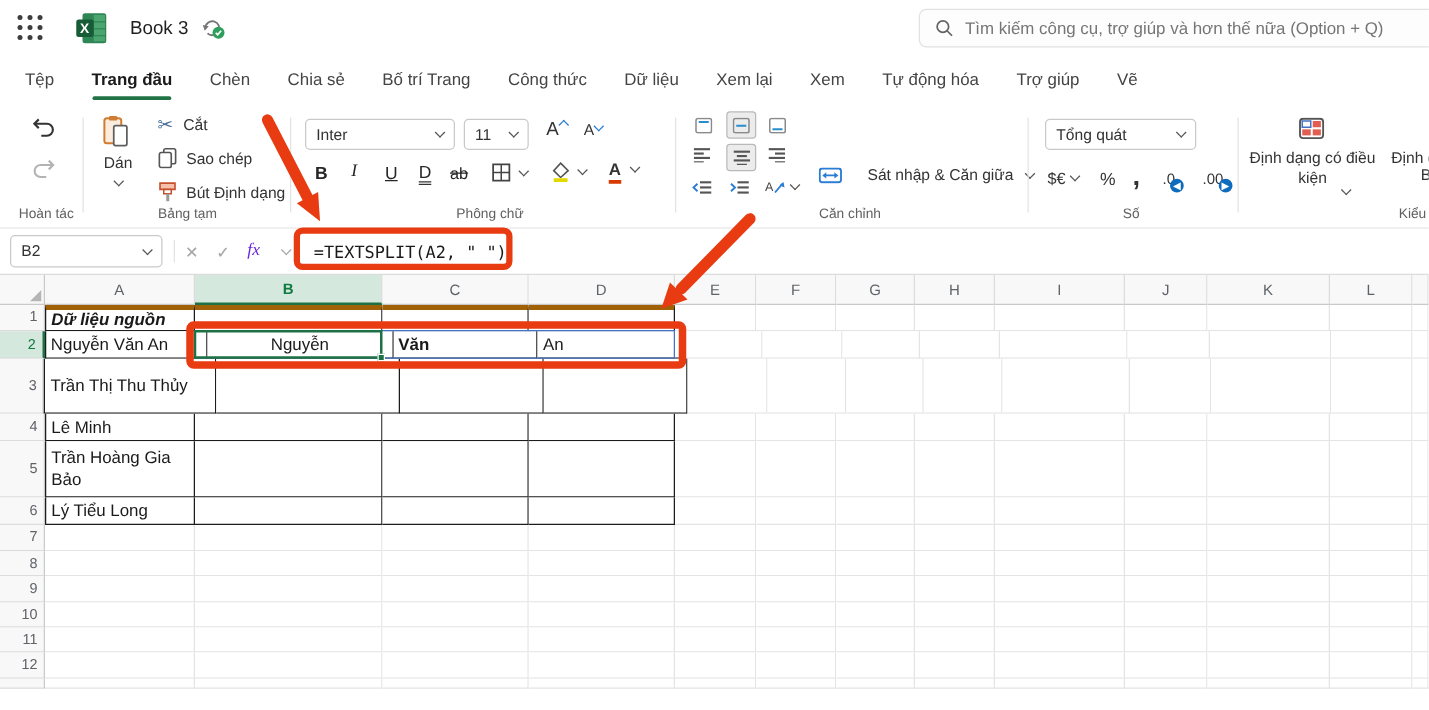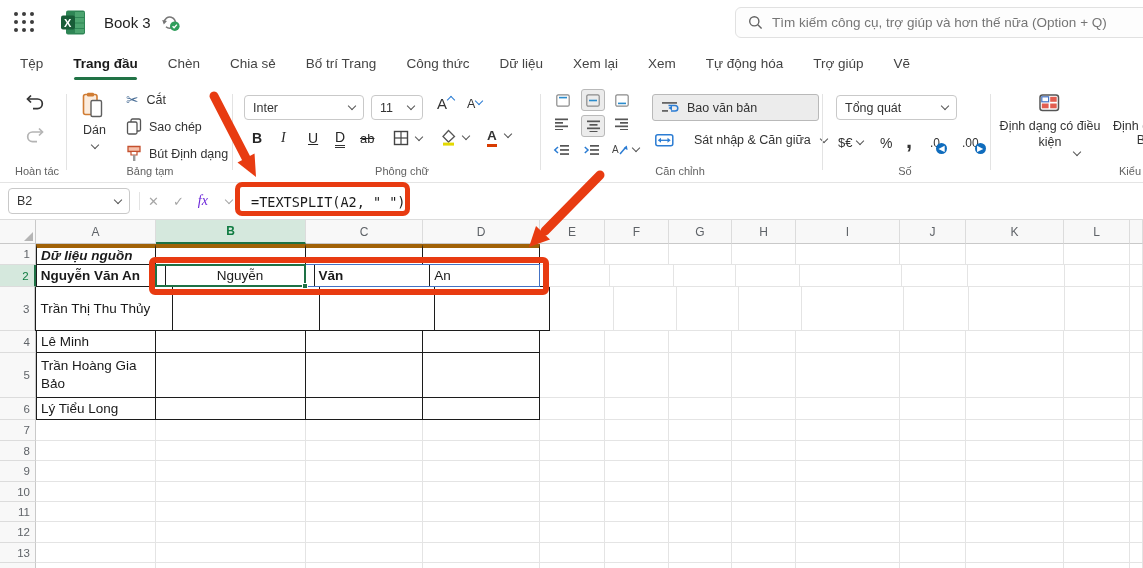--- a/index.html
+++ b/index.html
@@ -241,21 +241,21 @@
     <svg width="17" height="17" viewBox="0 0 17 17">
         <path d="M8.5 1.5 L14.5 7.5 L8.5 13 L3 7.5 Z" fill="#fff" stroke="#555" stroke-width="1.3"></path>
         <rect x="3" y="13.6" width="11" height="3" fill="#e3d900"></rect>
       </svg>
     <span class="chv" style="margin-left:6px;"></span>
   </div>
   <div class="iconbtn" style="left:487px; top:46px;">
     <span style="position:relative; font-size:13.5px; font-weight:bold; color:#333;">A<span class="fontcolorbar"></span></span>
     <span class="chv" style="margin-left:8px;"></span>
   </div>
-  <div class="glabel" style="left:342px; width:120px;">Phông chữ</div>
+  <div class="glabel" style="left:332px; width:120px;">Phông chữ</div>
   <div class="vsep" style="left:540px;"></div>
 
   <div class="iconbtn" style="left:553px; top:9px; width:20px; height:18px; justify-content:center;">
     <svg width="14" height="13" viewBox="0 0 14 13">
         <rect x="0.8" y="0.8" width="12.4" height="11.4" rx="1.5" fill="none" stroke="#8a8a8a" stroke-width="1.2"></rect>
         <line x1="3" y1="3.6" x2="11" y2="3.6" stroke="#2b8ccc" stroke-width="1.6"></line>
       </svg>
   </div>
   <div class="iconbtn selbtn" style="left:581px; top:7px; width:24px; height:22px; justify-content:center;">
     <svg width="14" height="13" viewBox="0 0 14 13">
@@ -309,29 +309,20 @@
         <rect x="7" y="9.2" width="9" height="1.7" fill="#555"></rect>
       </svg>
   </div>
   <div class="iconbtn" style="left:612px; top:60px;">
     <svg width="16" height="14" viewBox="0 0 16 14">
         <text x="0" y="11" font-size="10" fill="#444" font-family="Liberation Sans, sans-serif">A</text>
         <path d="M8 12 L14 5" stroke="#2b7cd3" stroke-width="1.5" fill="none"></path>
         <polygon points="14.8,3.6 15.6,8 11.6,6.2" fill="#2b7cd3"></polygon>
       </svg>
     <span class="chv" style="margin-left:5px;"></span>
-  </div>
-  <div class="iconbtn selbtn" style="left:652px; top:12px; width:167px; height:27px; padding:0 9px;">
-    <svg width="18" height="13" viewBox="0 0 18 13">
-        <rect y="1" width="15" height="1.8" fill="#666"></rect>
-        <rect y="9" width="6" height="1.8" fill="#666"></rect>
-        <path d="M9 10 h4 a2.8 2.8 0 0 0 0 -5.6 H6.5" fill="none" stroke="#2b7cd3" stroke-width="1.5"></path>
-        <polygon points="6.5,7 10,4.6 10,9.4" fill="#2b7cd3"></polygon>
-      </svg>
-    <span class="rlabel" style="margin-left:7px;">Bao văn bản</span>
   </div>
   <div class="iconbtn" style="left:655px; top:51px;">
     <svg width="19" height="13" viewBox="0 0 19 13">
         <rect x="0.8" y="0.8" width="17" height="11" rx="2" fill="none" stroke="#2b7cd3" stroke-width="1.5"></rect>
         <line x1="5.5" y1="6.3" x2="13" y2="6.3" stroke="#2b7cd3" stroke-width="1.3"></line>
         <polygon points="6,3.8 2.8,6.3 6,8.8" fill="#2b7cd3"></polygon>
         <polygon points="12.5,3.8 15.7,6.3 12.5,8.8" fill="#2b7cd3"></polygon>
       </svg>
     <span class="rlabel" style="margin-left:20px;">Sát nhập &amp; Căn giữa</span>
     <span class="chv" style="margin-left:10px;"></span>
@@ -425,21 +416,21 @@
       <div class="cell" style="width: 63px;"></div>
       <div class="cell" style="width: 64px;"></div>
       <div class="cell" style="width: 104px;"></div>
       <div class="cell" style="width: 66px;"></div>
       <div class="cell" style="width: 98px;"></div>
       <div class="cell" style="width: 66px;"></div>
       <div class="cell" style="width: 13px;"></div>
     </div>
     <div class="grow" style="height: 22px;">
       <div class="rhead sel">2</div>
-      <div class="cell bb bl" style="width: 132px; font-weight: bold;">Nguyễn Văn An</div>
+      <div class="cell bb bl" style="width: 132px;">Nguyễn Văn An</div>
       <div class="cell bb" style="width: 150px; justify-content: center;">Nguyễn</div>
       <div class="cell bb" style="width: 117px; font-weight: bold;">Văn</div>
       <div class="cell bb" style="width: 117px;">An</div>
       <div class="cell" style="width: 65px;"></div>
       <div class="cell" style="width: 64px;"></div>
       <div class="cell" style="width: 63px;"></div>
       <div class="cell" style="width: 64px;"></div>
       <div class="cell" style="width: 104px;"></div>
       <div class="cell" style="width: 66px;"></div>
       <div class="cell" style="width: 98px;"></div>
@@ -585,36 +576,20 @@
       <div class="cell" style="width: 63px;"></div>
       <div class="cell" style="width: 64px;"></div>
       <div class="cell" style="width: 104px;"></div>
       <div class="cell" style="width: 66px;"></div>
       <div class="cell" style="width: 98px;"></div>
       <div class="cell" style="width: 66px;"></div>
       <div class="cell" style="width: 13px;"></div>
     </div>
     <div class="grow" style="height: 21px;">
       <div class="rhead">12</div>
-      <div class="cell" style="width: 120px;"></div>
-      <div class="cell" style="width: 150px;"></div>
-      <div class="cell" style="width: 117px;"></div>
-      <div class="cell" style="width: 117px;"></div>
-      <div class="cell" style="width: 65px;"></div>
-      <div class="cell" style="width: 64px;"></div>
-      <div class="cell" style="width: 63px;"></div>
-      <div class="cell" style="width: 64px;"></div>
-      <div class="cell" style="width: 104px;"></div>
-      <div class="cell" style="width: 66px;"></div>
-      <div class="cell" style="width: 98px;"></div>
-      <div class="cell" style="width: 66px;"></div>
-      <div class="cell" style="width: 13px;"></div>
-    </div>
-    <div class="grow" style="height: 20px;">
-      <div class="rhead">13</div>
       <div class="cell" style="width: 120px;"></div>
       <div class="cell" style="width: 150px;"></div>
       <div class="cell" style="width: 117px;"></div>
       <div class="cell" style="width: 117px;"></div>
       <div class="cell" style="width: 65px;"></div>
       <div class="cell" style="width: 64px;"></div>
       <div class="cell" style="width: 63px;"></div>
       <div class="cell" style="width: 64px;"></div>
       <div class="cell" style="width: 104px;"></div>
       <div class="cell" style="width: 66px;"></div>

